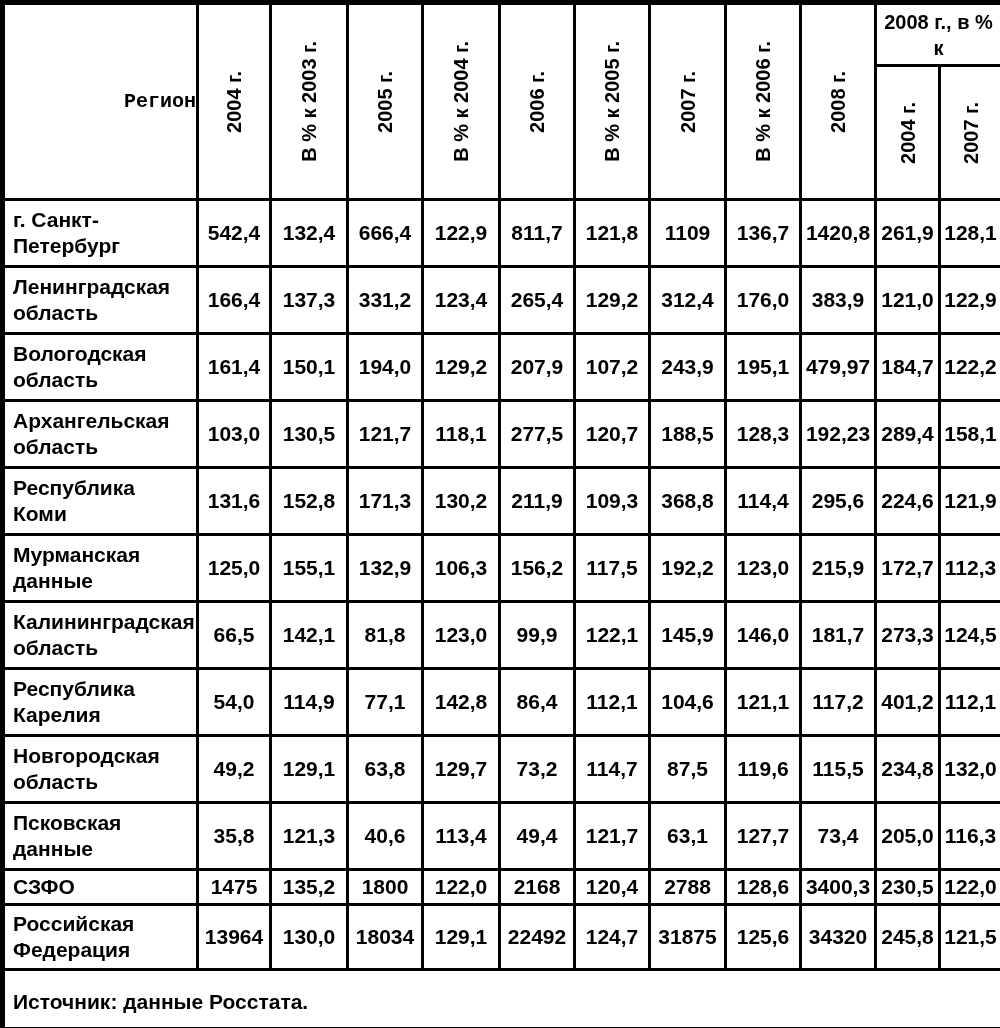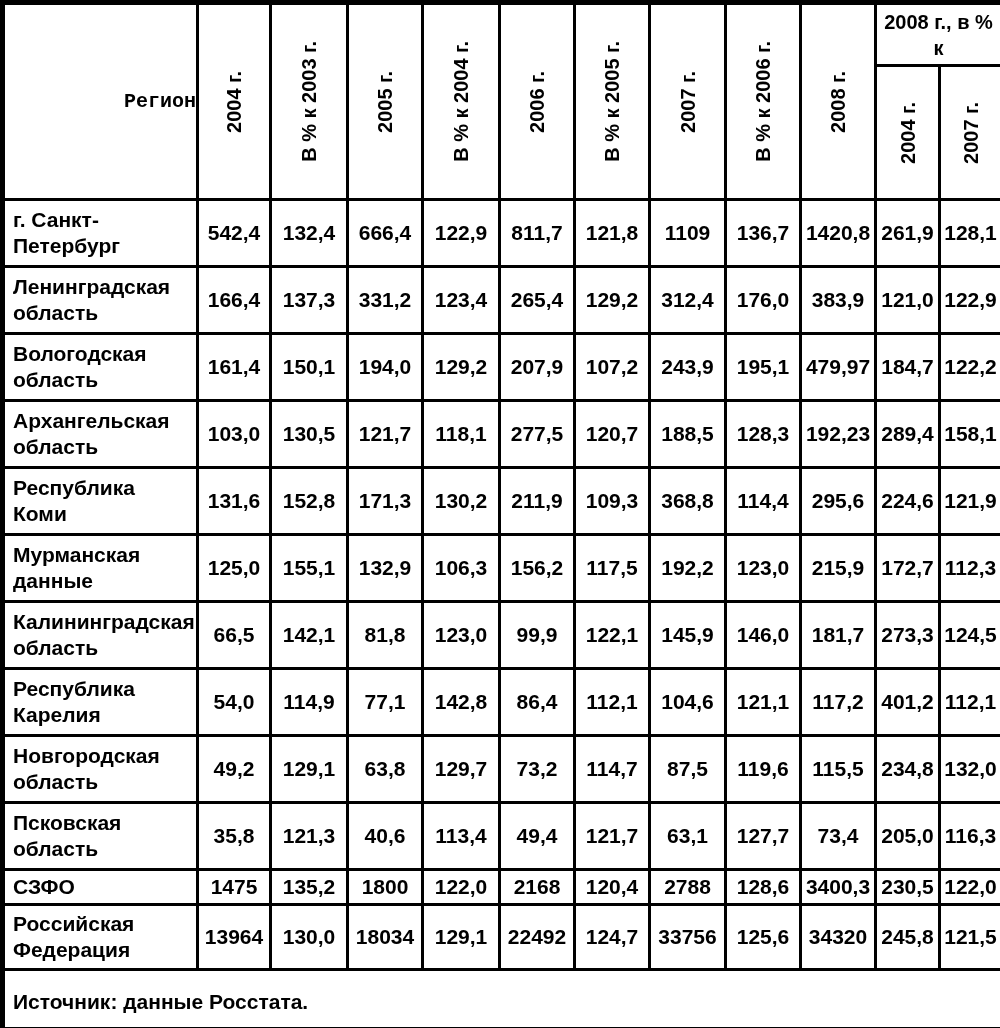--- a/index.html
+++ b/index.html
@@ -259,21 +259,21 @@
         <td class="num">129,7</td>
         <td class="num">73,2</td>
         <td class="num">114,7</td>
         <td class="num">87,5</td>
         <td class="num">119,6</td>
         <td class="num">115,5</td>
         <td class="num">234,8</td>
         <td class="num">132,0</td>
       </tr>
       <tr>
-        <td class="region">Псковская область</td>
+        <td class="region">Псковская данные</td>
         <td class="num">35,8</td>
         <td class="num">121,3</td>
         <td class="num">40,6</td>
         <td class="num">113,4</td>
         <td class="num">49,4</td>
         <td class="num">121,7</td>
         <td class="num">63,1</td>
         <td class="num">127,7</td>
         <td class="num">73,4</td>
         <td class="num">205,0</td>
@@ -294,21 +294,21 @@
         <td class="num">122,0</td>
       </tr>
       <tr>
         <td class="region">Российская Федерация</td>
         <td class="num">13964</td>
         <td class="num">130,0</td>
         <td class="num">18034</td>
         <td class="num">129,1</td>
         <td class="num">22492</td>
         <td class="num">124,7</td>
-        <td class="num">33756</td>
+        <td class="num">31875</td>
         <td class="num">125,6</td>
         <td class="num">34320</td>
         <td class="num">245,8</td>
         <td class="num">121,5</td>
       </tr>
     </tbody>
   <tfoot>
     <tr>
       <td class="source" colspan="12">Источник: данные Росстата.</td>
     </tr>

